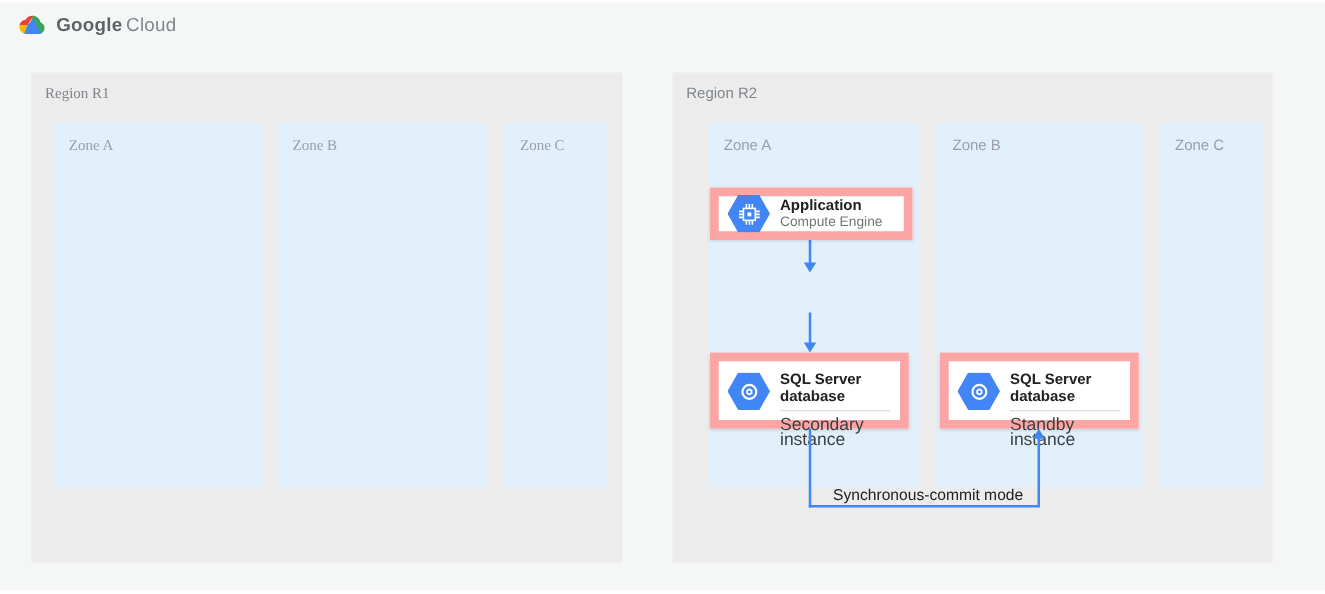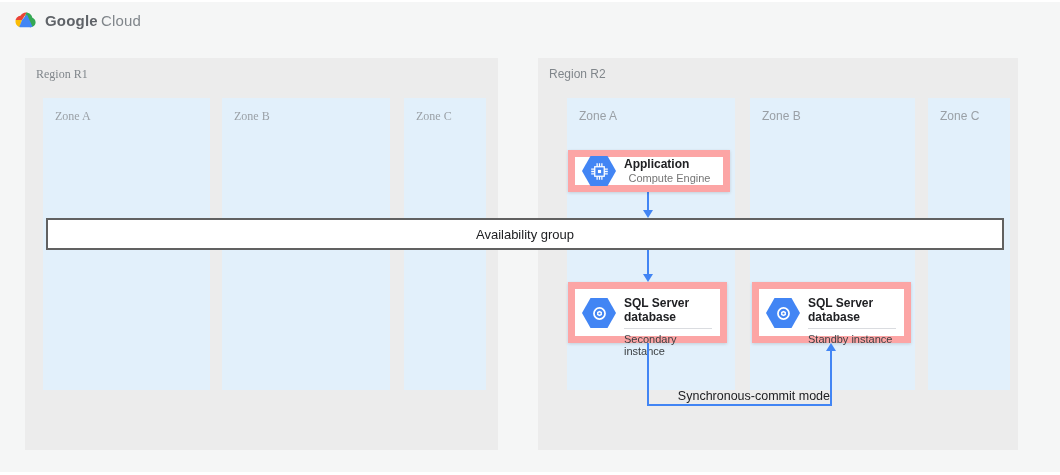--- a/index.html
+++ b/index.html
@@ -44,23 +44,23 @@
   .node-sql-right { left:752px; width:159px; }
 
   .hexwrap { flex:0 0 auto; }
   .hex { width:34px; height:30px; background:#4285f4;
          clip-path:polygon(25% 0%,75% 0%,100% 50%,75% 100%,25% 100%,0% 50%);
          display:flex; align-items:center; justify-content:center; }
   .node-sql .hexwrap { margin-top:2px; }
 
   .node-text { margin-left:8px; flex:1 1 auto; min-width:0; }
   .node-title { font-size:12px; font-weight:bold; color:#202124; line-height:14px; }
-  .node-sub   { font-size:11px; color:#757575; line-height:14px;text-align:center; }
+  .node-sub   { font-size:11px; color:#757575; line-height:14px; }
   .node-divider { border:none; border-top:1px solid #dadce0; margin:4px 0 4px 0; }
-  .node-role { font-size:11px; color:#3c4043; line-height:12px; }
+  .node-role { font-size:14px; color:#3c4043; line-height:12px; }
 
   
   .vline { position:absolute; width:2px; background:#4285f4; }
   .hline { position:absolute; height:2px; background:#4285f4; }
   .arrow-down { position:absolute; width:0; height:0;
                 border-left:5px solid transparent; border-right:5px solid transparent;
                 border-top:8px solid #4285f4; }
   .arrow-up   { position:absolute; width:0; height:0;
                 border-left:5px solid transparent; border-right:5px solid transparent;
                 border-bottom:8px solid #4285f4; }
@@ -68,21 +68,21 @@
   .line-app-banner   { left:647px; top:192px; height:19px; }
   .head-app-banner   { left:643px; top:210px; }
   .line-banner-sql   { left:647px; top:250px; height:25px; }
   .head-banner-sql   { left:643px; top:274px; }
   .line-sync-down    { left:647px; top:343px; height:63px; }
   .line-sync-across  { left:647px; top:404px; width:185px; }
   .line-sync-up      { left:830px; top:350px; height:54px; }
   .head-sync-up      { left:826px; top:343px; }
 
   .sync-label { position:absolute; left:655px; top:389px; width:175px;
-                text-align:right; font-size:12.5px; color:#202124; }
+                text-align:center; font-size:12.5px; color:#202124; }
 </style>
 </head>
 <body>
 
 <div class="canvas">
   <div class="surface"></div>
 
   <div class="logo">
     <svg width="24" height="18" viewBox="0 0 24 18">
       <defs>
@@ -122,23 +122,20 @@
       <div class="zone-label">Zone B</div>
     </div>
     <div class="zone r2-zc">
       <div class="zone-label">Zone C</div>
     </div>
   </div>
 
   <div class="vline line-app-banner"></div>
   <div class="arrow-down head-app-banner"></div>
 
-  <div class="banner">
-    <span>Availability group</span>
-  </div>
 
   <div class="vline line-banner-sql"></div>
   <div class="arrow-down head-banner-sql"></div>
 
   <div class="node node-app">
     <div class="hexwrap">
       <div class="hex">
         <svg width="19" height="19" viewBox="0 0 24 24">
           <g stroke="#ffffff" stroke-width="1.6" fill="none">
             <rect x="6" y="6" width="12" height="12"></rect>

